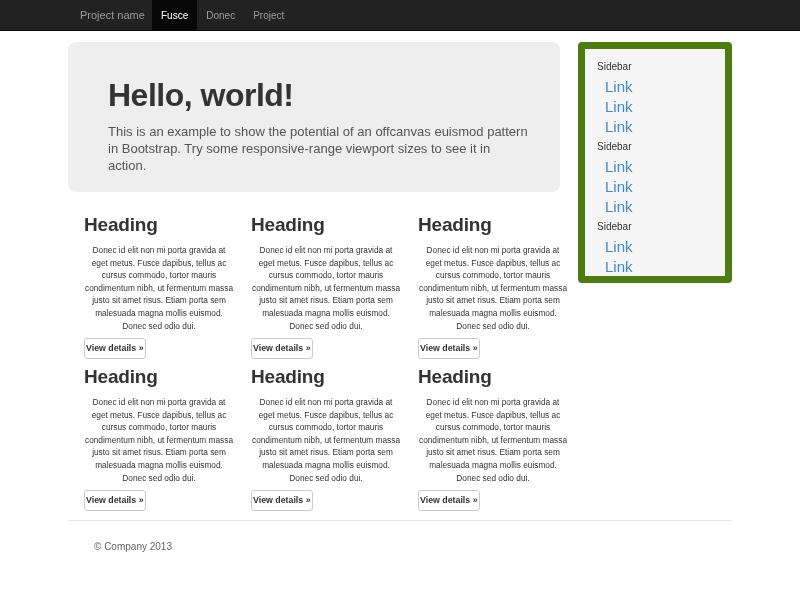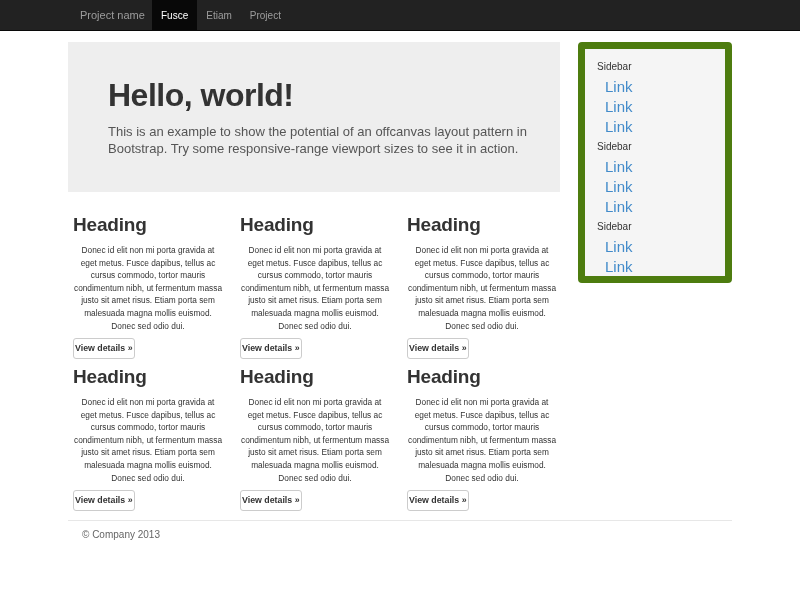--- a/index.html
+++ b/index.html
@@ -25,21 +25,21 @@
     color:#9d9d9d; cursor:pointer; white-space:nowrap;
   }
   .nav-item.active { background:#080808; color:#ffffff; }
 
   
   .container { position:absolute; left:68px; top:42px; width:664px; height:558px; }
 
   
   .jumbotron {
     position:absolute; left:0; top:0; width:492px; height:150px;
-    box-sizing:border-box; background:#eeeeee; border-radius:0;
+    box-sizing:border-box; background:#eeeeee; border-radius:8px;
     padding:36px 40px 0 40px;
   }
   .jumbotron h1 {
     margin:0; font-size:32px; line-height:35px; font-weight:700;
     color:#333333; letter-spacing:-0.5px;
   }
   .jumbotron p {
     margin:10px 0 0; width:424px;
     font-size:13px; line-height:17px; color:#555555; font-weight:400;
   }
@@ -54,21 +54,21 @@
   .side-label {
     height:20px; line-height:20px; padding-left:12px;
     font-size:10px; color:#333333;
   }
   .side-link {
     display:block; height:20px; line-height:20px; padding-left:20px;
     font-size:15px; color:#428bca; text-decoration:none; cursor:pointer;
   }
 
   
-  .row { position:absolute; left:5px; display:flex; gap:17px; }
+  .row { position:absolute; left:16px; display:flex; gap:17px; }
   .row-1 { top:172px; }
   .row-2 { top:324px; }
   .card { width:150px; }
   .card h2 {
     margin:0 0 8px; font-size:19px; line-height:22px; font-weight:700;
     color:#333333; letter-spacing:-0.2px;
   }
   .card p {
     margin:0 0 5px; font-size:8.3px; line-height:12.6px; color:#333333;text-align:center;
   }
@@ -78,41 +78,41 @@
     line-height:1.2; color:#333333; cursor:pointer;
     font-family:"Liberation Sans", sans-serif; white-space:nowrap;
   }
 
   
   .footer-hr {
     position:absolute; left:0; top:478px; width:664px;
     border:0; border-top:1px solid #e7e7e7; margin:0;
   }
   .footer-text {
-    position:absolute; left:14px; top:487px; margin:0;
+    position:absolute; left:14px; top:487px; margin:12px;
     font-size:10px; color:#666666;
   }
 </style>
 </head>
 <body>
 
 <header class="navbar">
   <a class="brand">Project name</a>
   <nav class="nav" id="nav-items">
       <div class="nav-item active">Fusce</div>
-      <div class="nav-item">Etiam</div>
+      <div class="nav-item">Donec</div>
       <div class="nav-item">Project</div>
     </nav>
 </header>
 
 <div class="container">
 
   <section class="jumbotron">
     <h1>Hello, world!</h1>
-    <p>This is an example to show the potential of an offcanvas layout pattern in Bootstrap. Try some responsive-range viewport sizes to see it in action.</p>
+    <p>This is an example to show the potential of an offcanvas euismod pattern in Bootstrap. Try some responsive-range viewport sizes to see it in action.</p>
   </section>
 
   <aside class="sidebar-well" id="sidebar">
       <div class="side-label">Sidebar</div>
       <a class="side-link">Link</a>
       <a class="side-link">Link</a>
       <a class="side-link">Link</a>
       <div class="side-label">Sidebar</div>
       <a class="side-link">Link</a>
       <a class="side-link">Link</a>

